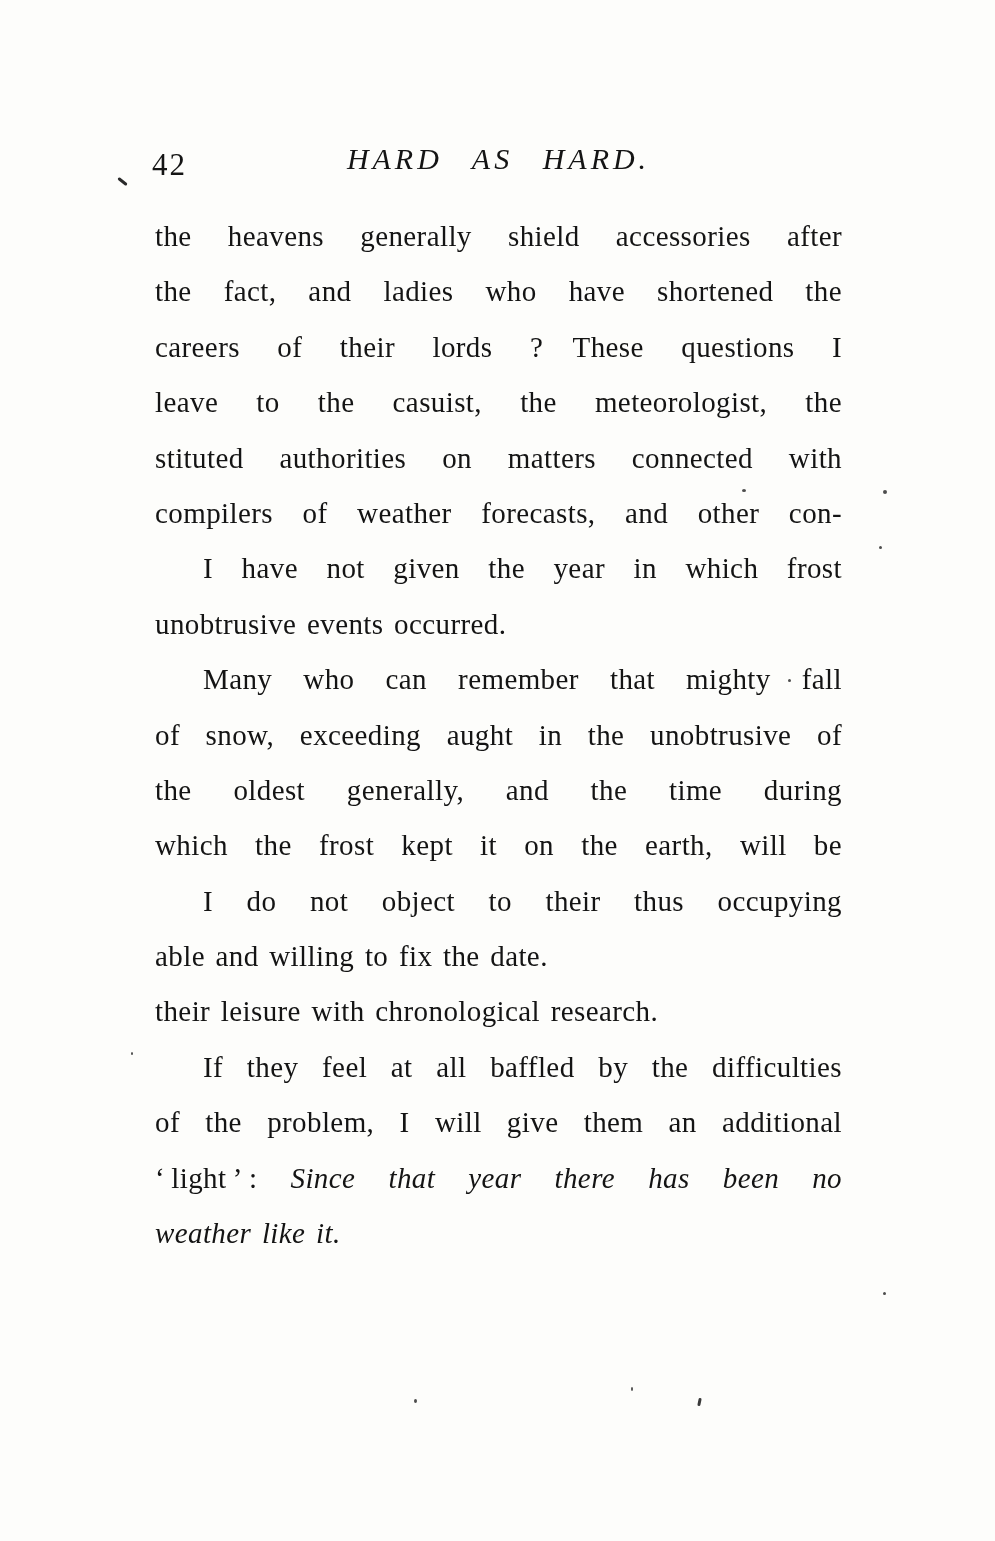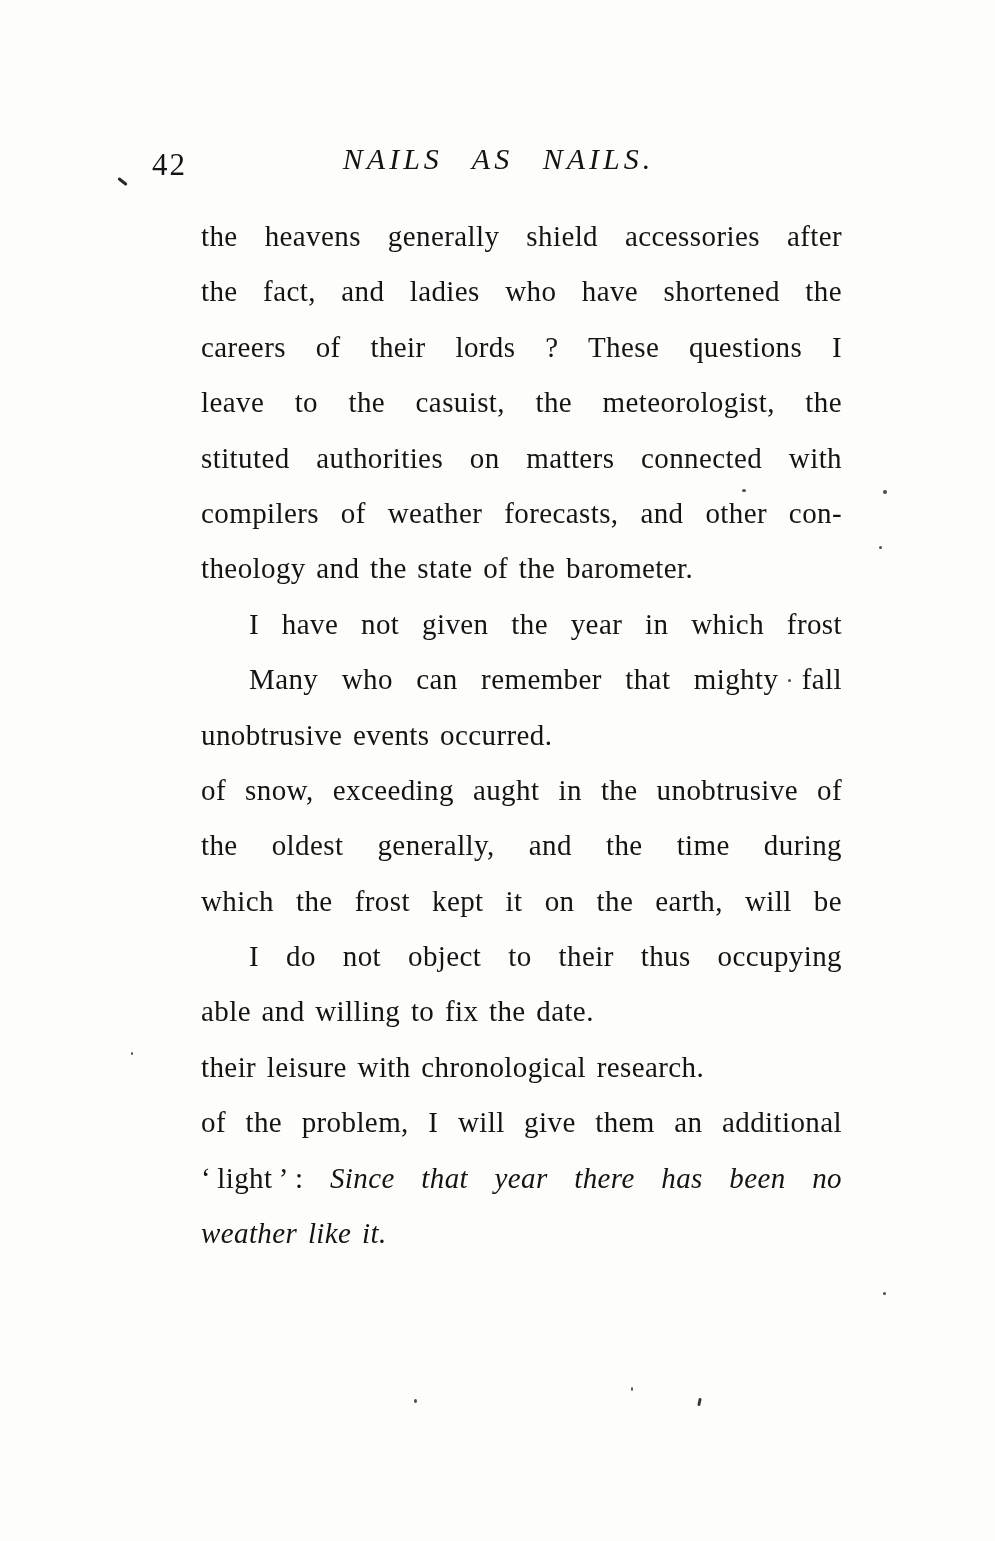--- a/index.html
+++ b/index.html
@@ -32,21 +32,20 @@
     left: 155px; top: 209px;
     width: 687px;
   }
   .line {
     display: block;
     height: 55.4px;
     line-height: 55.4px;
     font-size: 29px;
     letter-spacing: 0.4px;
     overflow: hidden;
-    margin-left: 46px;
   }
   .line.j {
     text-align: justify;
     text-align-last: justify;
   }
   .line.final { word-spacing: 3px; }
   .line.indent { text-indent: 48px; }
   .italic { font-style: italic; }
   .speck {
     position: absolute;
@@ -71,45 +70,45 @@
     transform: rotate(12deg);
   }
 </style>
 </head>
 <body>
 
 <div>
 
   <header>
     <span class="page-number">42</span>
-    <span class="running-title">NAILS AS NAILS.</span>
+    <span class="running-title">HARD AS HARD.</span>
   </header>
 
   <main class="text-column">
 
     <span class="line j">the heavens generally shield accessories after</span>
     <span class="line j">the fact, and ladies who have shortened the</span>
     <span class="line j">careers of their lords ? These questions I</span>
     <span class="line j">leave to the casuist, the meteorologist, the</span>
     <span class="line j">stituted authorities on matters connected with</span>
     <span class="line j">compilers of weather forecasts, and other con-</span>
-    <span class="line final">theology and the state of the barometer.</span>
 
     <span class="line j indent">I have not given the year in which frost</span>
+    <span class="line final">unobtrusive events occurred.</span>
+
     <span class="line j indent">Many who can remember that mighty fall</span>
-
-    <span class="line final">unobtrusive events occurred.</span>
     <span class="line j">of snow, exceeding aught in the unobtrusive of</span>
     <span class="line j">the oldest generally, and the time during</span>
     <span class="line j">which the frost kept it on the earth, will be</span>
     <span class="line j indent">I do not object to their thus occupying</span>
 
     <span class="line final">able and willing to fix the date.</span>
     <span class="line final">their leisure with chronological research.</span>
 
+    <span class="line j indent">If they feel at all baffled by the difficulties</span>
     <span class="line j">of the problem, I will give them an additional</span>
     <span class="line j"><span>‘ light ’ :</span> <span class="italic">Since that year there has been no</span></span>
     <span class="line final italic">weather like it.</span>
 
   </main>
 
   <span class="tick-mark"></span>
   <span class="speck" style="left:742px; top:489px; width:4px; height:3px;"></span>
   <span class="speck" style="left:883px; top:490px; width:4px; height:4px;"></span>
   <span class="speck" style="left:879px; top:546px; width:3px; height:3px;"></span>

